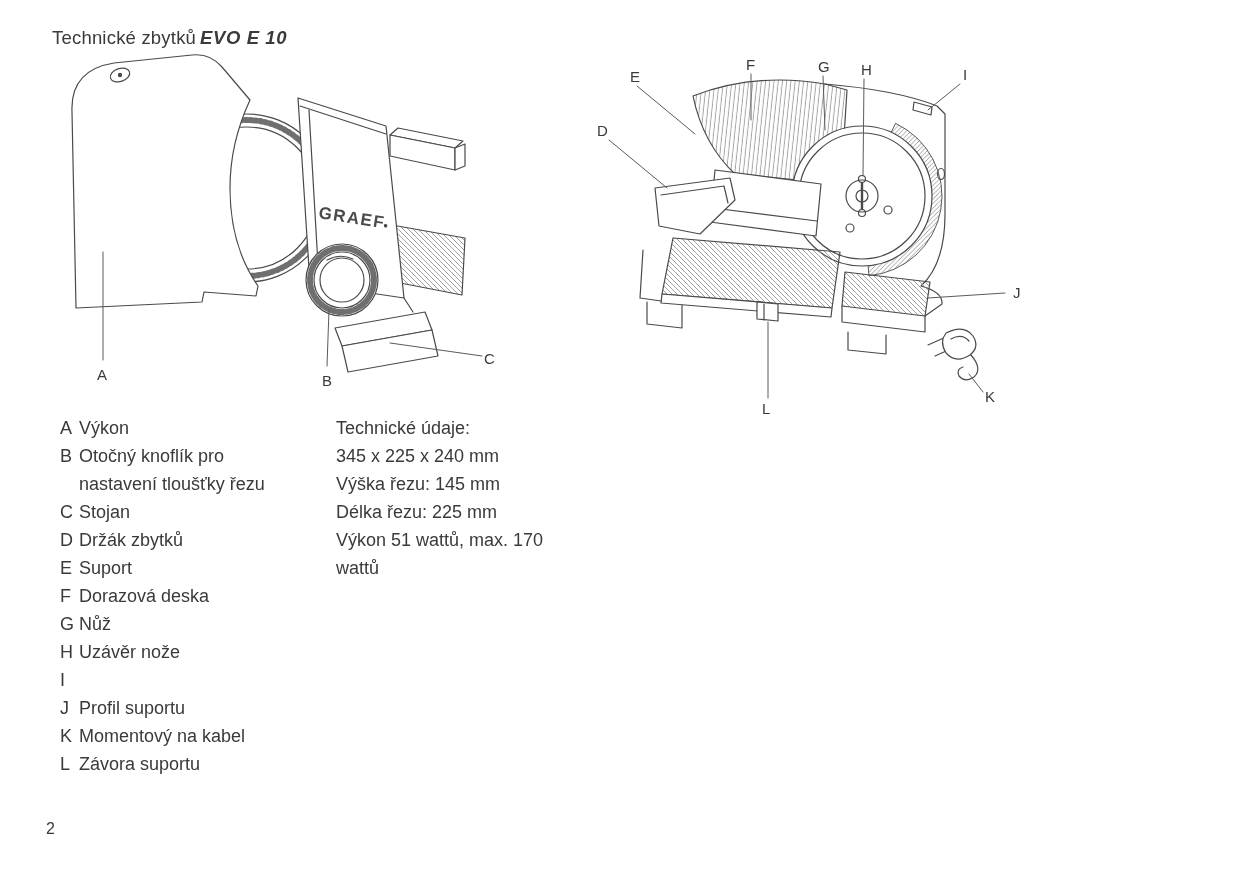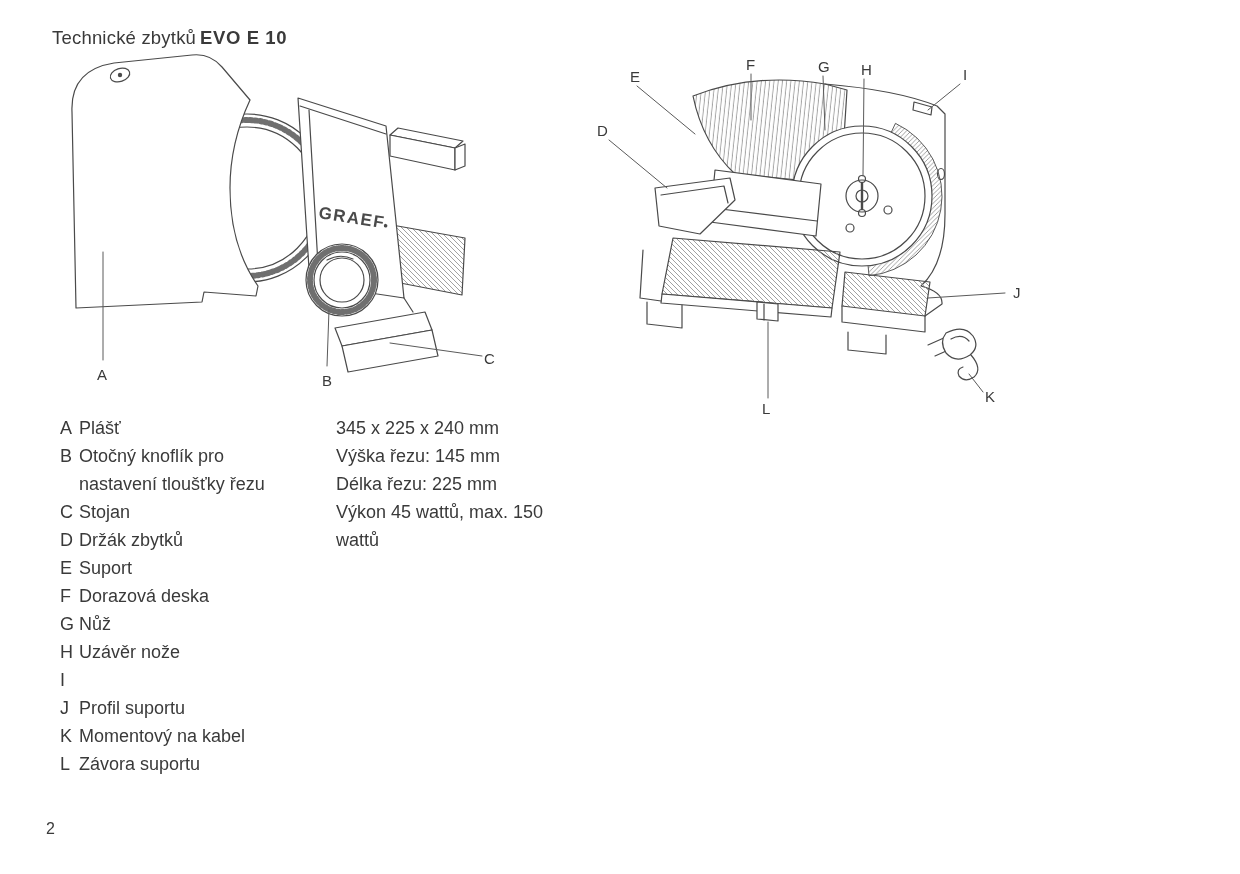--- a/index.html
+++ b/index.html
@@ -1,20 +1,20 @@
 <!DOCTYPE html>
 <html><head>
 <meta charset="utf-8">
 <style>
   html,body{margin:0;padding:0;background:#ffffff;}
   body{width:1240px;height:874px;font-family:"Liberation Sans",sans-serif;color:#3a3a3a;}
   .page{position:relative;width:1240px;height:874px;background:#fff;overflow:hidden;}
   .abs{position:absolute;}
   .title{left:52px;top:27px;font-size:18.5px;letter-spacing:.2px;white-space:nowrap;}
-  .title .model{font-weight:bold;margin-left:4px;letter-spacing:.6px;}
+  .title .model{font-weight:bold;margin-left:4px;letter-spacing:.6px;font-style:italic;}
   .legend{left:60px;top:414px;font-size:18px;line-height:28px;}
   .legend-item{display:flex;align-items:flex-start;}
   .key{width:19px;flex:none;}
   .labels{white-space:nowrap;}
   .specs{left:336px;top:414px;font-size:18px;line-height:28px;width:240px;}
   .pagenum{left:46px;top:820px;font-size:16px;}
   svg text{font-family:"Liberation Sans",sans-serif;font-size:15px;fill:#3a3a3a;stroke:none;}
 </style>
 </head>
 <body>
@@ -177,21 +177,21 @@
     <text x="378" y="28">I</text>
     <text x="428" y="246">J</text>
     <text x="400" y="350">K</text>
     <text x="177" y="362">L</text>
   </svg>
 
   <div class="abs legend">
     <div class="legend-item">
       <div class="key">A</div>
       <div class="labels">
-        <div>Plášť</div>
+        <div>Výkon</div>
           <div></div>
       </div>
     </div>
     <div class="legend-item">
       <div class="key">B</div>
       <div class="labels">
         <div>Otočný knoflík pro</div>
           <div>nastavení tloušťky řezu</div>
       </div>
     </div>
@@ -259,21 +259,22 @@
     <div class="legend-item">
       <div class="key">L</div>
       <div class="labels">
         <div>Závora suportu</div>
           <div></div>
       </div>
     </div>
   </div>
 
   <div class="abs specs">
+    <div>Technické údaje:</div>
     <div>345 x 225 x 240 mm</div>
     <div>Výška řezu: 145 mm</div>
     <div>Délka řezu: 225 mm</div>
-    <div>Výkon 45 wattů, max. 150 wattů</div>
+    <div>Výkon 51 wattů, max. 170 wattů</div>
   </div>
 
   <div class="abs pagenum">2</div>
 
 </div>
 
 </body></html>

